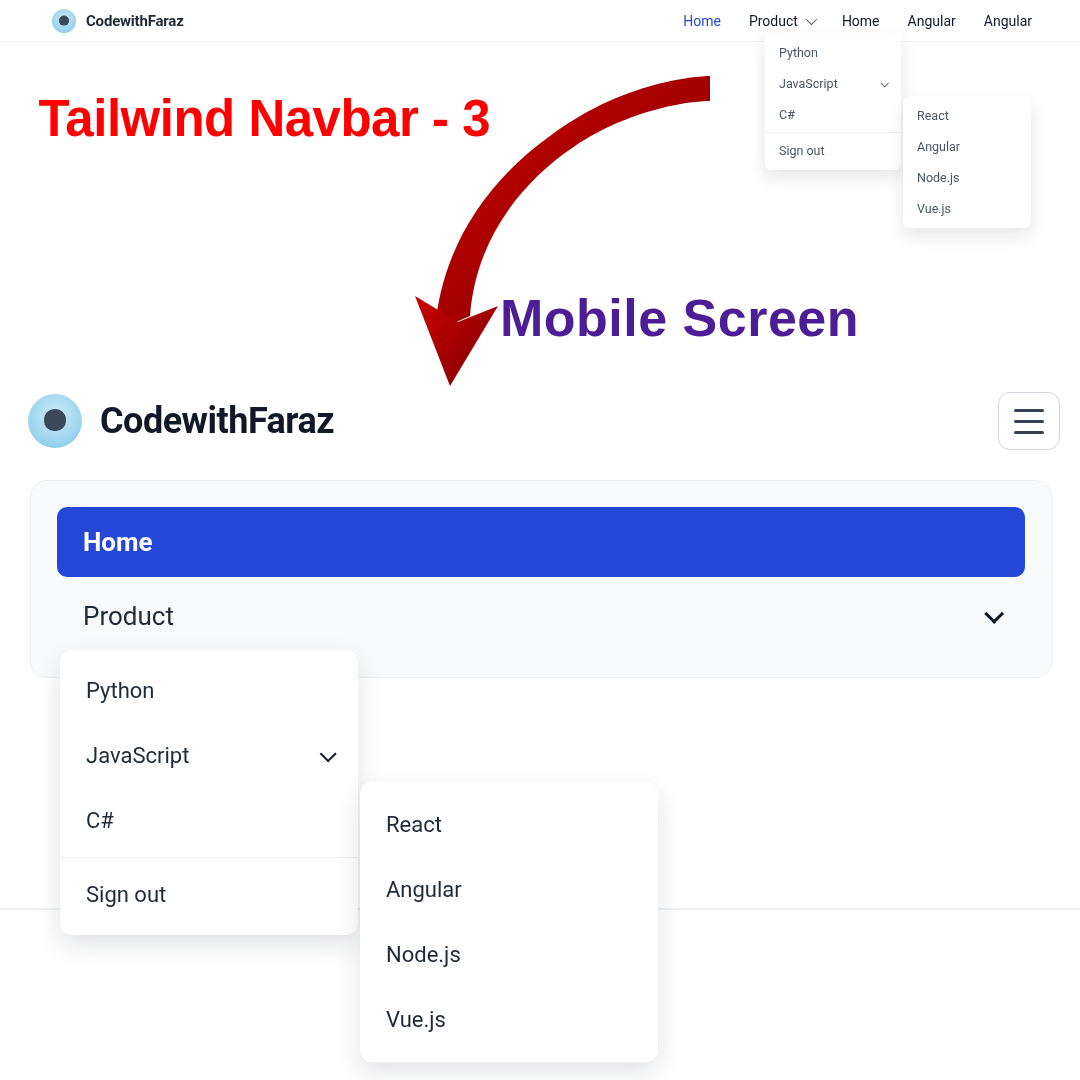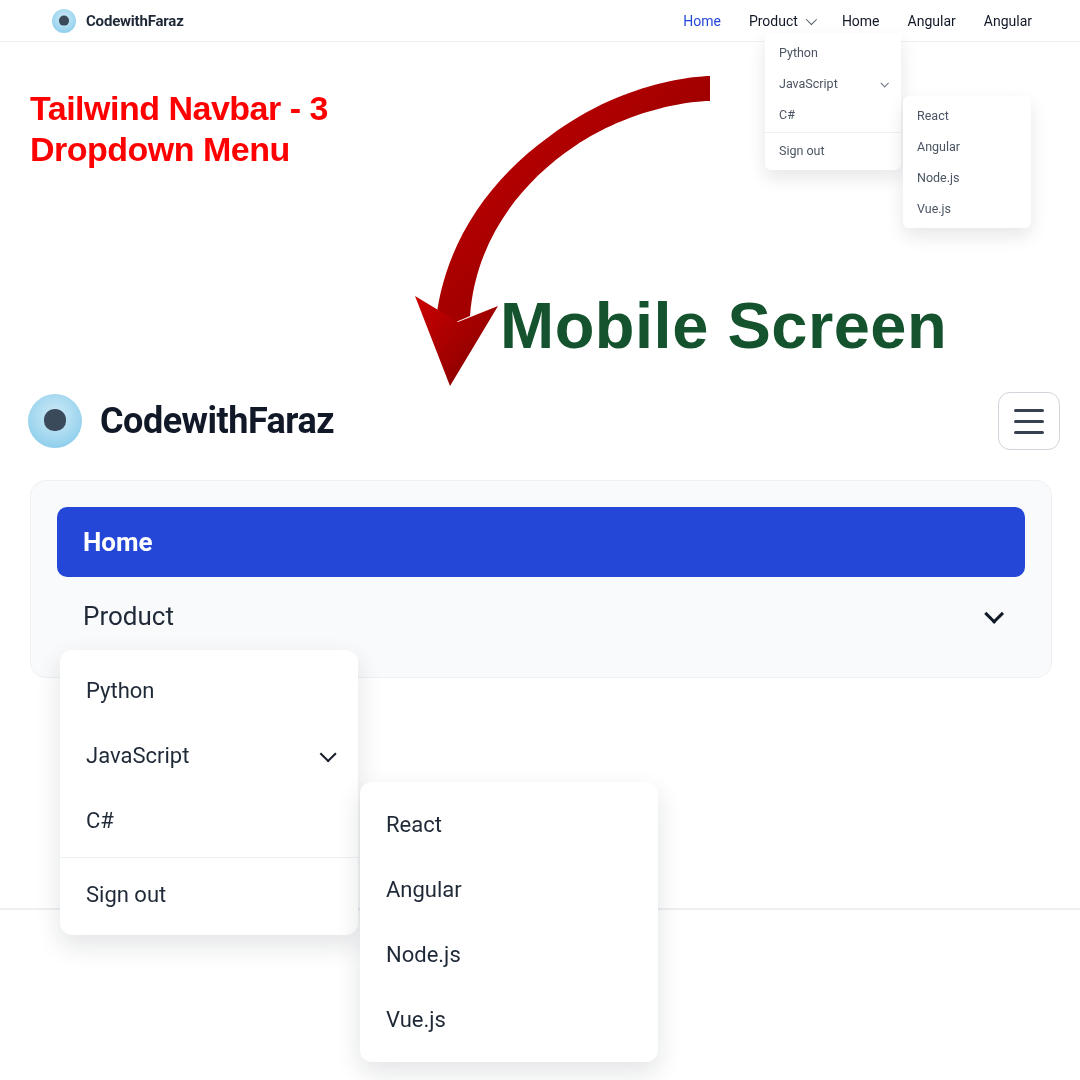--- a/index.html
+++ b/index.html
@@ -108,33 +108,33 @@
   }
 
   
   .anno-title {
     position:absolute;
     left: 30px;
     top: 88px;
     width: 460px;
     color:#ff0000;
     font-weight: 900;
-    font-size: 34px;
+    font-size: 51px;
     line-height: 1.22;
-    text-align:left;
+    text-align:right;
     letter-spacing:-0.5px;
     font-family: "Segoe UI", Arial, sans-serif;
   }
   .anno-mobile {
     position:absolute;
     left: 500px;
     top: 288px;
-    color:#14532d;
+    color:#4c1d95;
     font-weight: 900;
-    font-size: 65px;
+    font-size: 52px;
     letter-spacing: 0.5px;
     font-family: "Segoe UI", Arial, sans-serif;
   }
   .arrow-svg {
     position:absolute;
     left: 380px;
     top: 46px;
     width: 380px;
     height: 350px;
     pointer-events:none;
@@ -319,21 +319,20 @@
   <div class="dd-item">
     <span>Node.js</span>
   </div>
   <div class="dd-item">
     <span>Vue.js</span>
   </div>
 </div>
 
 <div class="anno-title">
   <div>Tailwind Navbar - 3</div>
-  <div>Dropdown Menu</div>
 </div>
 <div class="anno-mobile">Mobile Screen</div>
 
 <svg class="arrow-svg" viewBox="0 0 380 350">
   <defs>
     <linearGradient id="g" x1="0" y1="0" x2="1" y2="1">
       <stop offset="0%" stop-color="#cc0000"></stop>
       <stop offset="55%" stop-color="#a00000"></stop>
       <stop offset="100%" stop-color="#7a0000"></stop>
     </linearGradient>

